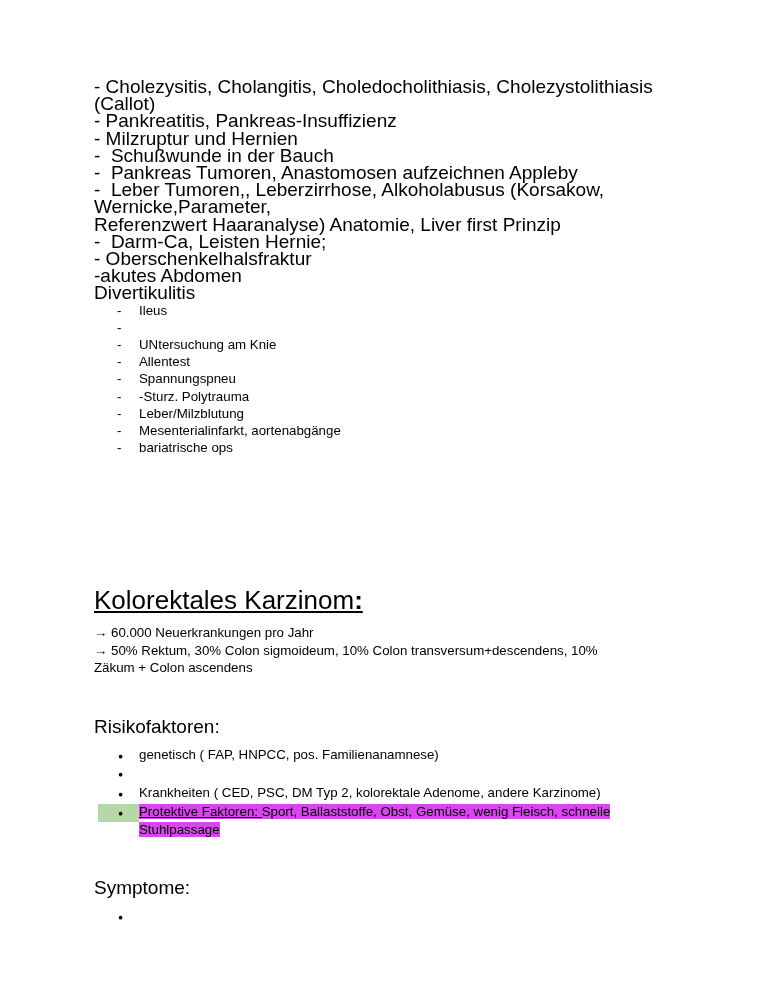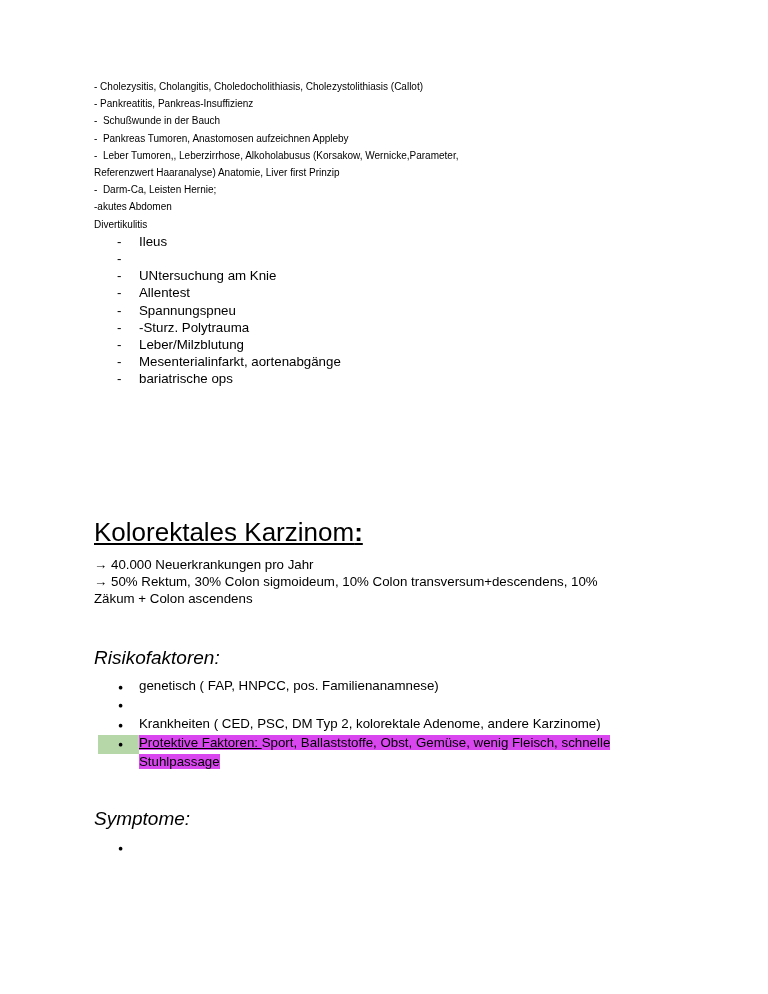--- a/index.html
+++ b/index.html
@@ -8,21 +8,21 @@
     height: 994px;
     background: #ffffff;
     color: #000000;
     font-family: "Liberation Sans", sans-serif;
     position: relative;
     overflow: hidden;
   }
   .content { padding: 78px 94px 0 94px; }
 
   .body-line {
-    font-size: 10px;
+    font-size: 19px;
     line-height: 17.2px;
     white-space: pre-wrap;
   }
 
   .dash-item {
     display: flex;
     align-items: baseline;
     font-size: 13.3px;
     line-height: 17.2px;
   }
@@ -50,21 +50,20 @@
     font-size: 13.3px;
     line-height: 17.4px;
     white-space: pre-wrap;
   }
 
   .section-heading {
     font-size: 19px;
     line-height: 24px;
     font-weight: 400;
     margin: 0;
-    font-style: italic;
   }
 
   .bullet-list { margin-top: 7px; }
   .bullet-list-sym { margin-top: 8px; }
   .bullet-item {
     display: flex;
     align-items: baseline;
     font-size: 13.3px;
     line-height: 18.4px;
   }
@@ -95,25 +94,27 @@
 </style>
 </head>
 <body>
 
 <div class="page">
   <div class="content">
 
     <div>
       <div class="body-line">- Cholezysitis, Cholangitis, Choledocholithiasis, Cholezystolithiasis (Callot)</div>
       <div class="body-line">- Pankreatitis, Pankreas-Insuffizienz</div>
+      <div class="body-line">- Milzruptur und Hernien</div>
       <div class="body-line">-  Schußwunde in der Bauch</div>
       <div class="body-line">-  Pankreas Tumoren, Anastomosen aufzeichnen Appleby</div>
       <div class="body-line">-  Leber Tumoren,, Leberzirrhose, Alkoholabusus (Korsakow, Wernicke,Parameter,</div>
       <div class="body-line">Referenzwert Haaranalyse) Anatomie, Liver first Prinzip</div>
       <div class="body-line">-  Darm-Ca, Leisten Hernie;</div>
+      <div class="body-line">- Oberschenkelhalsfraktur</div>
       <div class="body-line">-akutes Abdomen</div>
       <div class="body-line">Divertikulitis</div>
     </div>
 
     <div>
       <div class="dash-item">
         <span class="dash-marker">-</span>
         <span>Ileus</span>
       </div>
       <div class="dash-item">
@@ -147,21 +148,21 @@
         <span class="dash-marker">-</span>
         <span>bariatrische ops</span>
       </div>
     </div>
 
     <div class="spacer-large"></div>
 
     <h1 class="doc-title"><span class="underlined"><span>Kolorektales Karzinom</span><span class="colon-bold">:</span></span></h1>
 
     <div class="facts">
-      <div class="fact-line">→ 40.000 Neuerkrankungen pro Jahr</div>
+      <div class="fact-line">→ 60.000 Neuerkrankungen pro Jahr</div>
       <div class="fact-line">→ 50% Rektum, 30% Colon sigmoideum, 10% Colon transversum+descendens, 10%</div>
       <div class="fact-line">Zäkum + Colon ascendens</div>
     </div>
 
     <div class="spacer-mid"></div>
 
     <h2 class="section-heading">Risikofaktoren:</h2>
     <div class="bullet-list">
       <div class="bullet-item">
         <span class="bullet-marker">●</span>

